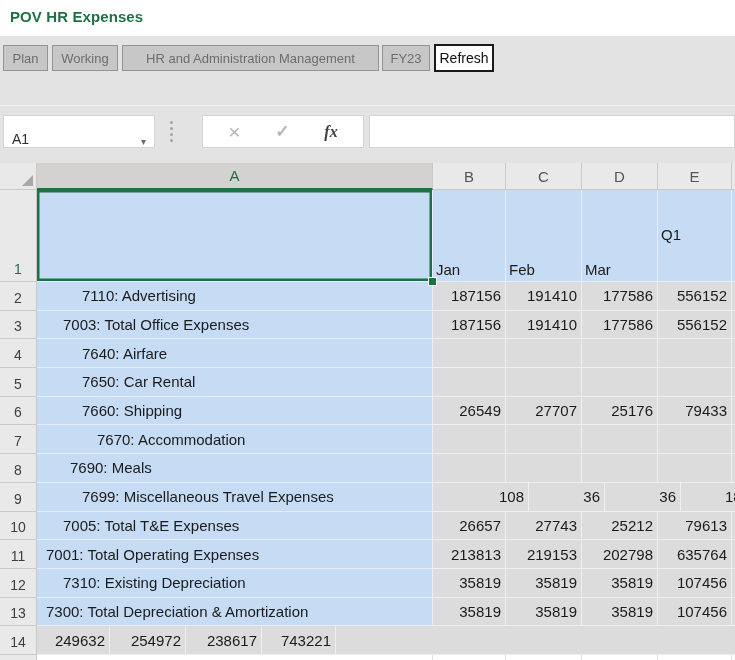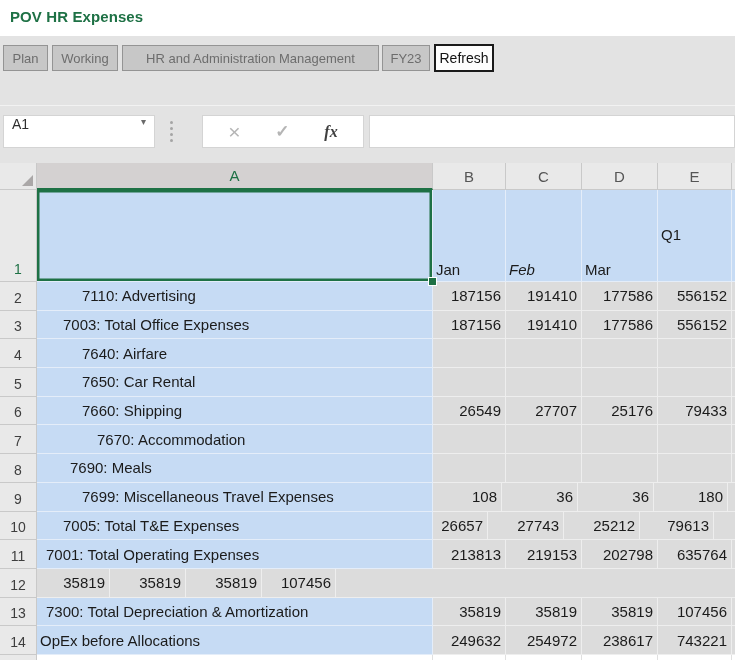--- a/index.html
+++ b/index.html
@@ -14,21 +14,21 @@
     background:var(--button-gray,#c7c7c7);border:1px solid var(--button-border,#949494);
     color:var(--button-text,#6d6d6d);font-size:13px;font-family:"Liberation Sans",sans-serif;
     display:flex;align-items:center;justify-content:center;padding:0 4px;white-space:nowrap;overflow:hidden;}
   .refresh-btn{position:absolute;top:44px;height:28px;box-sizing:border-box;
     background:#fdfdfd;border:2px solid #1a1a1a;color:#111;font-size:14px;
     font-family:"Liberation Sans",sans-serif;display:flex;align-items:center;justify-content:center;}
 
   .chrome-sep{position:absolute;left:0;top:105px;width:735px;height:1px;background:#f2f2f2;}
 
   .name-box{position:absolute;left:3px;top:115px;width:152px;height:33px;box-sizing:border-box;
-    background:#fff;border:1px solid #d4d4d4;display:flex;align-items:flex-start;}
+    background:#fff;border:1px solid #d4d4d4;display:flex;align-items:flex-end;}
   .name-box .val{font-size:14px;color:#2e2e2e;padding-left:8px;flex:1;}
   .name-box .arr{font-size:10px;color:#6a6a6a;padding-right:8px;}
 
   .dots{position:absolute;left:170px;top:121px;display:flex;flex-direction:column;gap:3px;}
   .dots i{width:3px;height:3px;border-radius:50%;background:#a5a5a5;display:block;}
 
   .fbtns{position:absolute;left:202px;top:115px;width:162px;height:33px;box-sizing:border-box;
     background:#fff;border:1px solid #d4d4d4;display:flex;align-items:center;justify-content:space-around;padding:0 8px;}
   .fbtn-x{font-size:21px;color:#b5b5b5;line-height:1;}
   .fbtn-check{font-size:17px;color:#b5b5b5;font-weight:bold;line-height:1;}
@@ -115,21 +115,21 @@
         <div class="cell colhdr" style="width: 73px;">B</div>
         <div class="cell colhdr" style="width: 76px;">C</div>
         <div class="cell colhdr" style="width: 76px;">D</div>
         <div class="cell colhdr" style="width: 74px;">E</div>
         <div class="cell colhdr filler"></div>
       </div>
       <div class="grow" style="height: 92px;">
         <div class="cell rowhdr sel">1</div>
         <div class="cell a-cell selcell" style="width: 396px;"></div>
         <div class="cell blue" style="width: 73px;">Jan</div>
-        <div class="cell blue" style="width: 76px; font-style: italic;">Feb</div>
+        <div class="cell blue" style="width: 76px;">Feb</div>
         <div class="cell blue" style="width: 76px;">Mar</div>
         <div class="cell blue qcell" style="width: 74px;">Q1</div>
         <div class="cell blue filler"></div>
       </div>
       <div class="grow" style="height: 28.7px;">
         <div class="cell rowhdr">2</div>
         <div class="cell a-cell" style="width: 396px; padding-left: 45px;">7110: Advertising</div>
         <div class="cell num" style="width: 73px;">187156</div>
         <div class="cell num" style="width: 76px;">191410</div>
         <div class="cell num" style="width: 76px;">177586</div>
@@ -186,64 +186,64 @@
         <div class="cell a-cell" style="width: 396px; padding-left: 33px;">7690: Meals</div>
         <div class="cell num" style="width: 73px;"></div>
         <div class="cell num" style="width: 76px;"></div>
         <div class="cell num" style="width: 76px;"></div>
         <div class="cell num" style="width: 74px;"></div>
         <div class="cell num filler"></div>
       </div>
       <div class="grow" style="height: 28.7px;">
         <div class="cell rowhdr">9</div>
         <div class="cell a-cell" style="width: 396px; padding-left: 45px;">7699: Miscellaneous Travel Expenses</div>
-        <div class="cell num" style="width: 69px; padding-left: 26px;">108</div>
+        <div class="cell num" style="width: 96px; padding-left: 26px;">108</div>
         <div class="cell num" style="width: 76px;">36</div>
         <div class="cell num" style="width: 76px;">36</div>
         <div class="cell num" style="width: 74px;">180</div>
         <div class="cell num filler"></div>
       </div>
       <div class="grow" style="height: 28.7px;">
         <div class="cell rowhdr">10</div>
         <div class="cell a-cell" style="width: 396px; padding-left: 26px;">7005: Total T&amp;E Expenses</div>
-        <div class="cell num" style="width: 55px;">26657</div>
+        <div class="cell num" style="width: 73px;">26657</div>
         <div class="cell num" style="width: 76px;">27743</div>
         <div class="cell num" style="width: 76px;">25212</div>
         <div class="cell num" style="width: 74px;">79613</div>
         <div class="cell num filler"></div>
       </div>
       <div class="grow" style="height: 28.7px;">
         <div class="cell rowhdr">11</div>
         <div class="cell a-cell" style="width: 396px; padding-left: 9px;">7001: Total Operating Expenses</div>
         <div class="cell num" style="width: 73px;">213813</div>
         <div class="cell num" style="width: 76px;">219153</div>
         <div class="cell num" style="width: 76px;">202798</div>
         <div class="cell num" style="width: 74px;">635764</div>
         <div class="cell num filler"></div>
       </div>
       <div class="grow" style="height: 28.7px;">
         <div class="cell rowhdr">12</div>
+        <div class="cell a-cell" style="width: 396px; padding-left: 26px;">7310: Existing Depreciation</div>
         <div class="cell num" style="width: 73px;">35819</div>
         <div class="cell num" style="width: 76px;">35819</div>
         <div class="cell num" style="width: 76px;">35819</div>
         <div class="cell num" style="width: 74px;">107456</div>
         <div class="cell num filler"></div>
       </div>
       <div class="grow" style="height: 28.7px;">
         <div class="cell rowhdr">13</div>
         <div class="cell a-cell" style="width: 396px; padding-left: 9px;">7300: Total Depreciation &amp; Amortization</div>
         <div class="cell num" style="width: 73px;">35819</div>
         <div class="cell num" style="width: 76px;">35819</div>
         <div class="cell num" style="width: 76px;">35819</div>
         <div class="cell num" style="width: 74px;">107456</div>
         <div class="cell num filler"></div>
       </div>
       <div class="grow" style="height: 28.7px;">
         <div class="cell rowhdr">14</div>
-        <div class="cell a-cell" style="width: 396px; padding-left: 3px;">OpEx before Allocations</div>
         <div class="cell num" style="width: 73px;">249632</div>
         <div class="cell num" style="width: 76px;">254972</div>
         <div class="cell num" style="width: 76px;">238617</div>
         <div class="cell num" style="width: 74px;">743221</div>
         <div class="cell num filler"></div>
       </div>
       <div class="grow" style="height: 12px;">
         <div class="cell rowhdr"></div>
         <div class="cell white" style="width: 396px;"></div>
         <div class="cell white" style="width: 73px;"></div>

